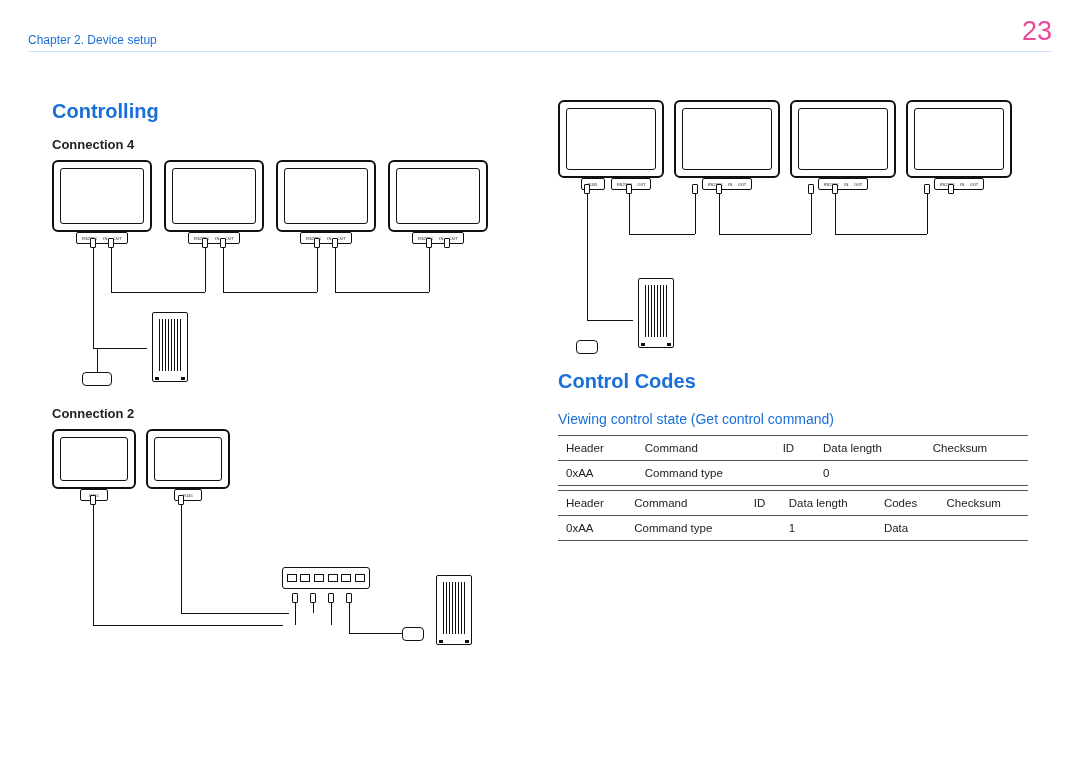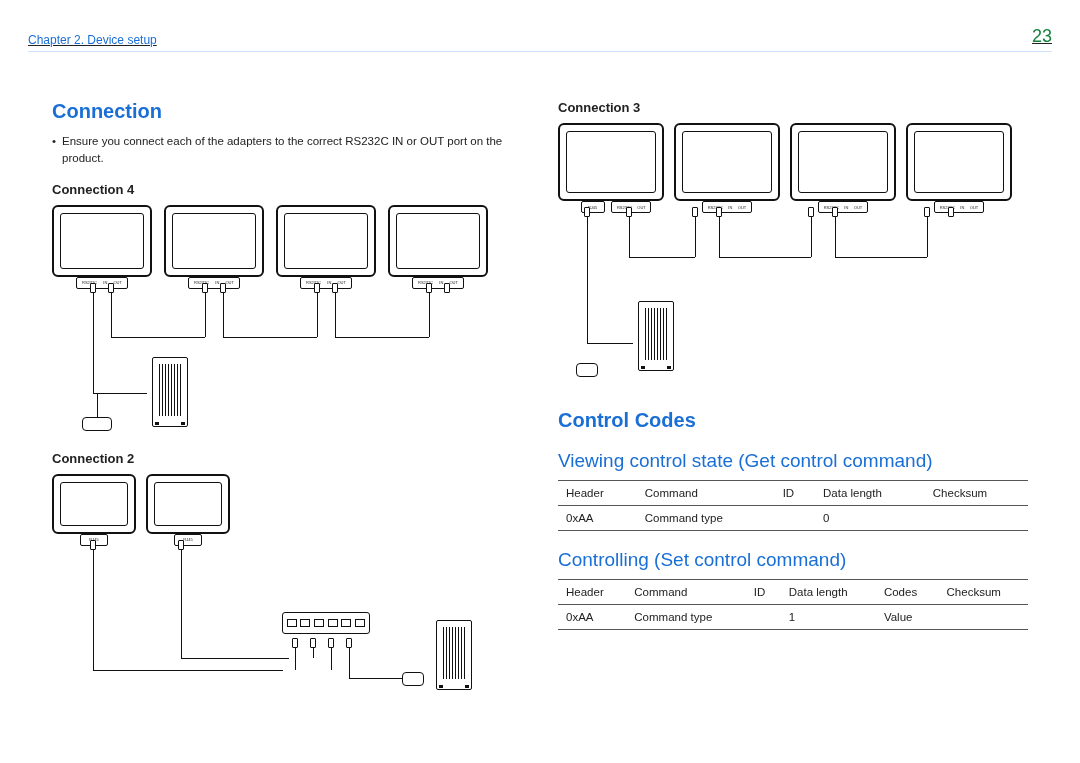--- a/index.html
+++ b/index.html
@@ -1,28 +1,28 @@
 <!DOCTYPE html>
 <html><head>
 <meta charset="utf-8">
 <style>
   * { box-sizing: border-box; margin: 0; padding: 0; }
   html,body { width:1080px; height:763px; font-family: Arial, Helvetica, sans-serif; color:#222; background:#fff; }
   .page { width:1080px; height:763px; position:relative; }
-  .header-bar { position:absolute; left:28px; top:28px; right:28px; height:24px; border-bottom:1px solid #cfe3ff; display:flex; justify-content:space-between; align-items:flex-end; padding-bottom:4px;text-decoration:underline;}
+  .header-bar { position:absolute; left:28px; top:28px; right:28px; height:24px; border-bottom:1px solid #cfe3ff; display:flex; justify-content:space-between; align-items:flex-end; padding-bottom:4px;}
   .chapter { color:#1a6fd6; font-size:12px; }
-  .pagenum { color:#15803d; font-size:18px; font-weight:300; margin-top:-8px;}
+  .pagenum { color:#ec4899; font-size:27px; font-weight:300; margin-top:-8px;}
   .content { position:absolute; left:52px; top:100px; right:52px; bottom:24px; display:flex; gap:36px; }
   .col { flex:1; }
   h2 { color:#1a6fd6; font-size:20px; font-weight:600; margin-bottom:10px; }
   .body { font-size:11.5px; line-height:1.5; }
   .bullet { display:flex; gap:6px; margin-top:4px; margin-bottom:4px;}
   .bullet .dot::before { content:"•"; }
   h3 { font-size:13px; font-weight:600; margin-top:14px; margin-bottom:8px; }
-  h4 { color:#1a6fd6; font-size:19px; font-weight:500; margin-top:18px; margin-bottom:8px;}
+  h4 { color:#1a6fd6; font-size:14px; font-weight:500; margin-top:18px; margin-bottom:8px;}
   .diagram { position:relative; width:100%; }
   .monitors { display:flex; gap:12px; }
   .monitor { width:100px; height:72px; border:2.5px solid #111; border-radius:6px; position:relative; background:#fff; flex-shrink:0;}
   .monitor::after { content:""; position:absolute; left:6px; top:6px; right:6px; bottom:6px; border:1px solid #111; border-radius:3px;}
   .portbar { position:absolute; bottom:-14px; left:50%; transform:translateX(-50%); width:52px; height:12px; border:1px solid #111; background:#fff; border-radius:2px; display:flex; justify-content:space-around; align-items:center; font-size:4px; padding:0 2px;}
   .portbar span { font-size:4px; }
   .portbar.left { left:32%; }
   .cabling { position:relative; height:160px; width:100%; }
   .tower { position:absolute; width:36px; height:70px; border:1.3px solid #111; border-radius:2px; display:flex; flex-direction:column; }
   .tower .grille { flex:1; background: repeating-linear-gradient(to right, #111 0 1px, transparent 1px 3px); margin:6px;}
@@ -54,27 +54,21 @@
 
 <div class="page">
   <div class="header-bar">
     <div class="chapter">Chapter 2. Device setup</div>
     <div class="pagenum">23</div>
   </div>
 
   <div class="content">
 
     <div class="col">
-      <h2>Connection</h2>
-      <div class="body">
-        <div class="bullet">
-          <span class="dot"></span>
-          <span>Ensure you connect each of the adapters to the correct RS232C IN or OUT port on the product.</span>
-        </div>
-      </div>
+      <h2>Controlling</h2>
 
       <h3>Connection 4</h3>
 
       <div class="diagram">
         <div class="monitors">
           <div class="monitor">
             <div class="portbar">
                 <span>RS232C</span>
                 <span>IN</span>
                 <span>OUT</span>
@@ -181,21 +175,20 @@
             <div class="feet">
                 <i></i>
                 <i></i>
               </div>
           </div>
         </div>
       </div>
     </div>
 
     <div class="col">
-      <h3 style="margin-top:0;">Connection 3</h3>
       <div class="diagram">
         <div class="monitors c3">
           <div class="monitor">
             <div class="portbar left" style="width:24px;">
                 <span>RJ45</span>
               </div>
             <div class="portbar" style="left:70%; width:40px;">
                 <span>RS232C</span>
                 <span>OUT</span>
               </div>
@@ -246,57 +239,56 @@
           <div class="tower" style="left:80px; top:100px;">
             <div class="grille"></div>
             <div class="feet">
                 <i></i>
                 <i></i>
               </div>
           </div>
         </div>
       </div>
 
-      <h2 style="margin-top:28px;">Control Codes</h2>
+      <h2 style="margin-top:12px;">Control Codes</h2>
       <h4>Viewing control state (Get control command)</h4>
       <table class="tbl-get">
         <tbody>
             <tr>
           <th>Header</th>
           <th>Command</th>
           <th>ID</th>
           <th>Data length</th>
           <th>Checksum</th>
         </tr>
         <tr>
           <td>0xAA</td>
           <td>Command type</td>
           <td></td>
           <td>0</td>
           <td></td>
         </tr>
       </tbody>
         </table>
 
-      <h4>Controlling (Set control command)</h4>
       <table class="tbl-set">
         <tbody>
             <tr>
           <th>Header</th>
           <th>Command</th>
           <th>ID</th>
           <th>Data length</th>
           <th>Codes</th>
           <th>Checksum</th>
         </tr>
         <tr>
           <td>0xAA</td>
           <td>Command type</td>
           <td></td>
           <td>1</td>
-          <td>Value</td>
+          <td>Data</td>
           <td></td>
         </tr>
       </tbody>
         </table>
     </div>
   </div>
 </div>
 
 </body></html>

